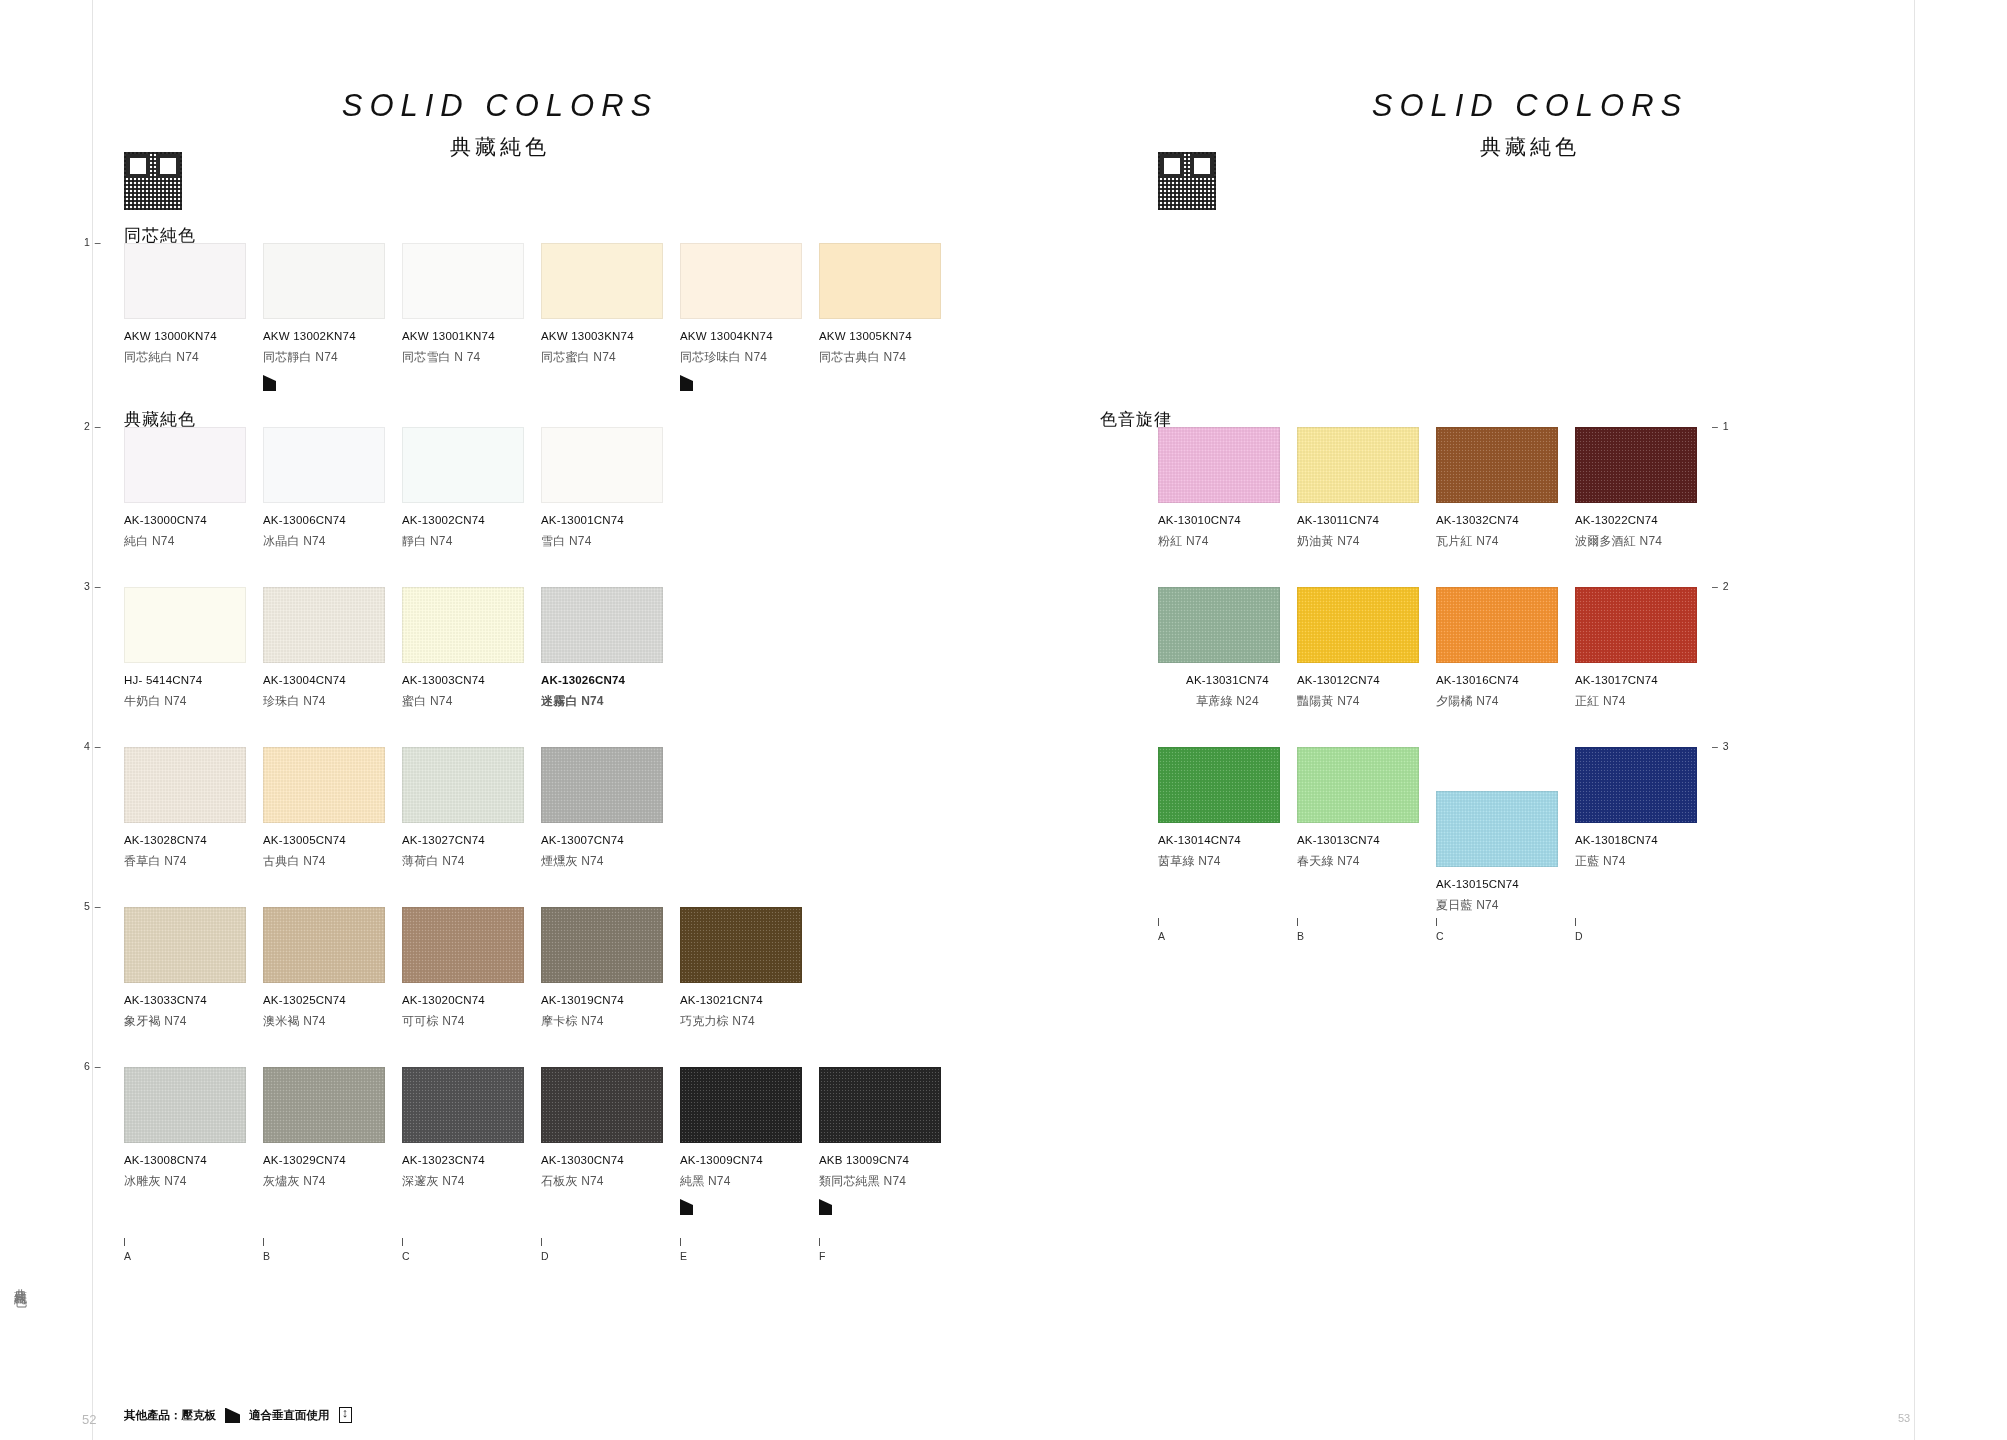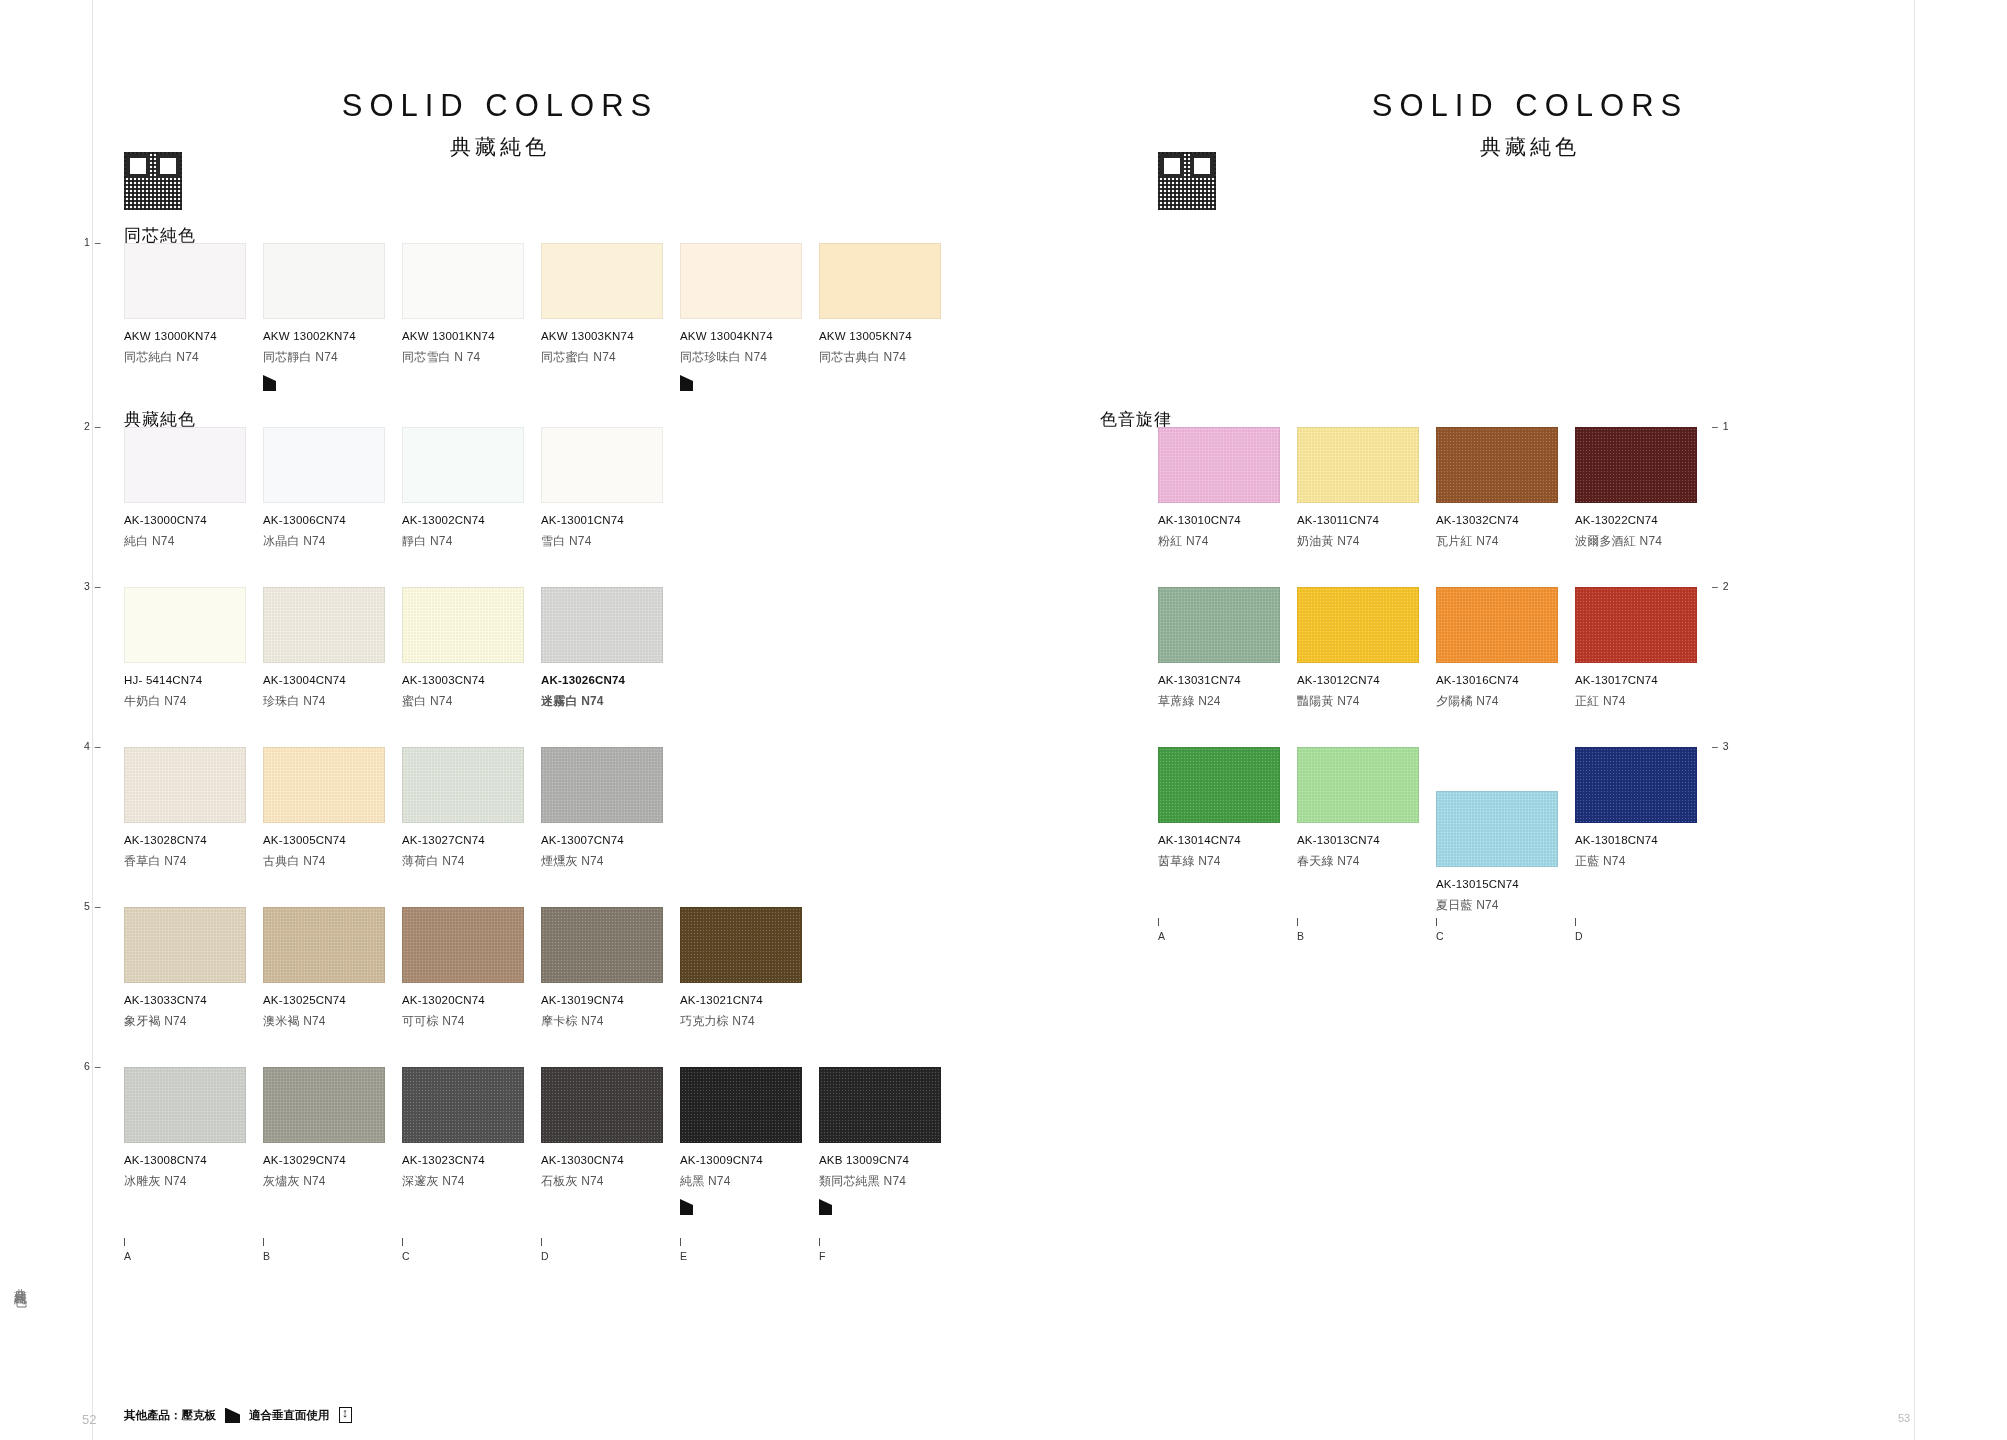--- a/index.html
+++ b/index.html
@@ -19,21 +19,21 @@
     position: absolute; top: 0; width: 1px; height: 1440px;
     background: #e4e4e4;
   }
   .edge-rule.left  { left: 92px; }
   .edge-rule.right { left: 1914px; }
 
   
   .hdr { position: absolute; text-align: center; }
   .hdr .en {
     font-size: 31px; letter-spacing: 7px; color: #111;
-    font-weight: 400; white-space: nowrap;
+    font-weight: 400; white-space: nowrap; font-style: italic;
   }
   .hdr .zh {
     font-size: 21px; letter-spacing: 4px; color: #111;
     margin-top: 9px; white-space: nowrap;
   }
   #hdr-left  { left: 290px; top: 88px; width: 420px; }
   #hdr-right { left: 1320px; top: 88px; width: 420px; }
 
   
   .qr {
@@ -338,21 +338,21 @@
           <div class="code">AK-13032CN74</div>
           <div class="zh">瓦片紅 N74</div>
         </div>
         <div class="cell" style="width: 139px;">
           <div class="chip grainy" style="background-color: rgb(89, 32, 31);"></div>
           <div class="code">AK-13022CN74</div>
           <div class="zh">波爾多酒紅 N74</div>
         </div>
       </div>
       <div class="row" style="left: 1158px; top: 587px;">
-        <div class="cell" style="width: 139px;">
+        <div class="cell" style="width: 139px; text-align: center;">
           <div class="chip grainy" style="background-color: rgb(147, 178, 154);"></div>
           <div class="code">AK-13031CN74</div>
           <div class="zh">草蓆綠 N24</div>
         </div>
         <div class="cell" style="width: 139px;">
           <div class="chip grainy" style="background-color: rgb(245, 195, 42);"></div>
           <div class="code">AK-13012CN74</div>
           <div class="zh">豔陽黃 N74</div>
         </div>
         <div class="cell" style="width: 139px;">

